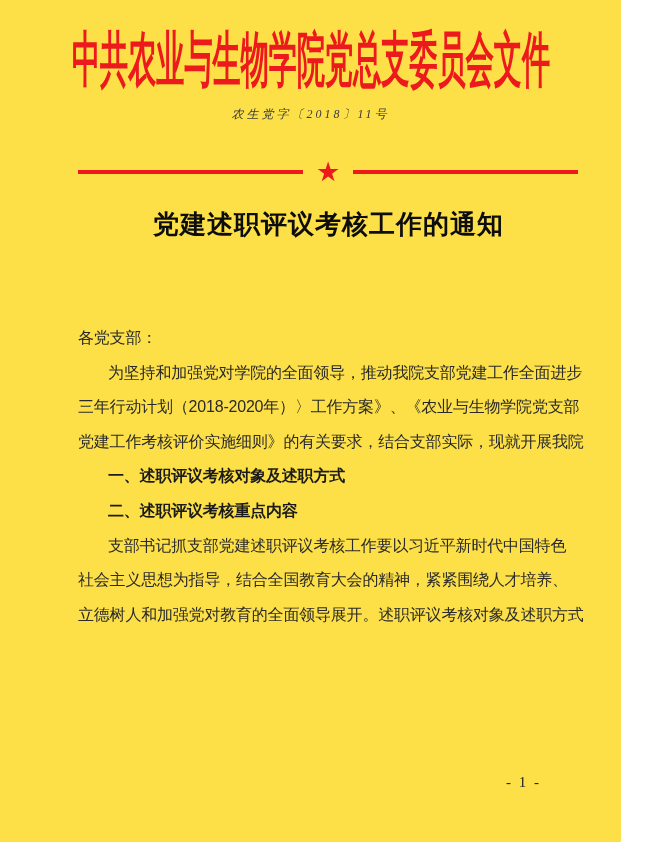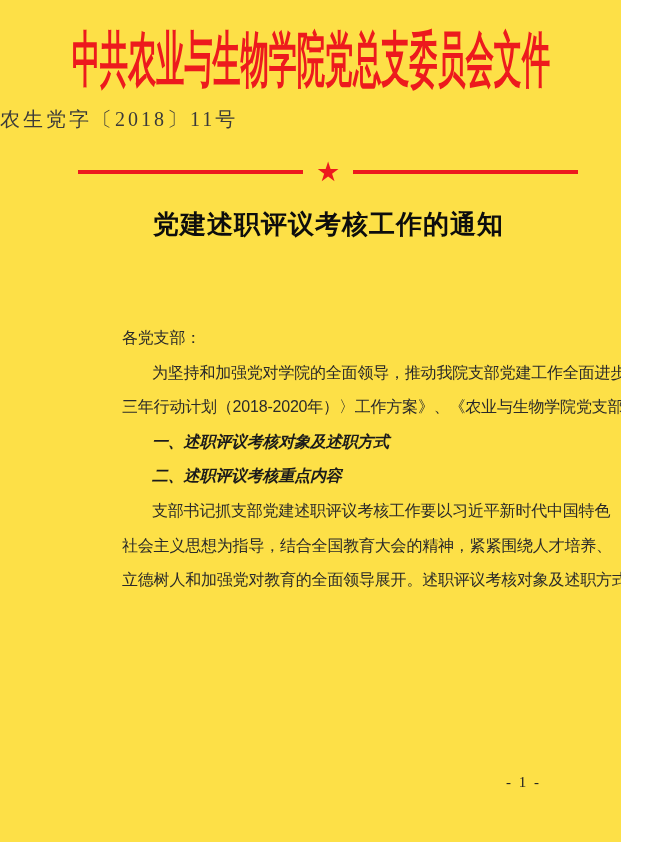--- a/index.html
+++ b/index.html
@@ -25,25 +25,26 @@
     fill: #ed1a1d;
     font-family: "Liberation Serif", serif;
     font-weight: bold;
   }
   
   .doc-number {
     position: absolute;
     top: 106px;
     left: 0;
     width: 100%;
-    text-align: left;
+    text-align: center;
     font-family: "Liberation Serif", serif;
-    font-size: 20px;
+    font-size: 12px;
     letter-spacing: 3px;
     color: #3a3a3a;
+    font-style: italic;
   }
   
   .divider {
     position: absolute;
     top: 156px;
     left: 78px;
     width: 500px;
     height: 32px;
     display: flex;
     align-items: center;
@@ -73,23 +74,23 @@
   .body-block {
     position: absolute;
     top: 321px;
     left: 78px;
     width: 540px;
     font-size: 16px;
     line-height: 34.6px;
     letter-spacing: -0.2px;
     color: #2a2a2a;
   }
-  .line { white-space: nowrap; margin-left: 44px; }
+  .line { white-space: nowrap; }
   .line.indent { padding-left: 30px; }
-  .line.bold { font-weight: bold; color: #1b1b1b; font-style: italic; }
+  .line.bold { font-weight: bold; color: #1b1b1b; }
   
   .page-number {
     position: absolute;
     top: 774px;
     right: 80px;
     font-family: "Liberation Serif", serif;
     font-size: 15px;
     letter-spacing: 2px;
     color: #222222;
   }
@@ -114,20 +115,21 @@
   </div>
 
   <div class="title-block">
     <div>党建述职评议考核工作的通知</div>
   </div>
 
   <div class="body-block">
     <div class="line">各党支部：</div>
     <div class="line indent">为坚持和加强党对学院的全面领导，推动我院支部党建工作全面进步</div>
     <div class="line">三年行动计划（2018-2020年）〉工作方案》、《农业与生物学院党支部</div>
+    <div class="line">党建工作考核评价实施细则》的有关要求，结合支部实际，现就开展我院</div>
     <div class="line indent bold">一、述职评议考核对象及述职方式</div>
     <div class="line indent bold">二、述职评议考核重点内容</div>
     <div class="line indent">支部书记抓支部党建述职评议考核工作要以习近平新时代中国特色</div>
     <div class="line">社会主义思想为指导，结合全国教育大会的精神，紧紧围绕人才培养、</div>
     <div class="line">立德树人和加强党对教育的全面领导展开。述职评议考核对象及述职方式</div>
   </div>
 
   <div class="page-number">- 1 -</div>
 
 </div>

